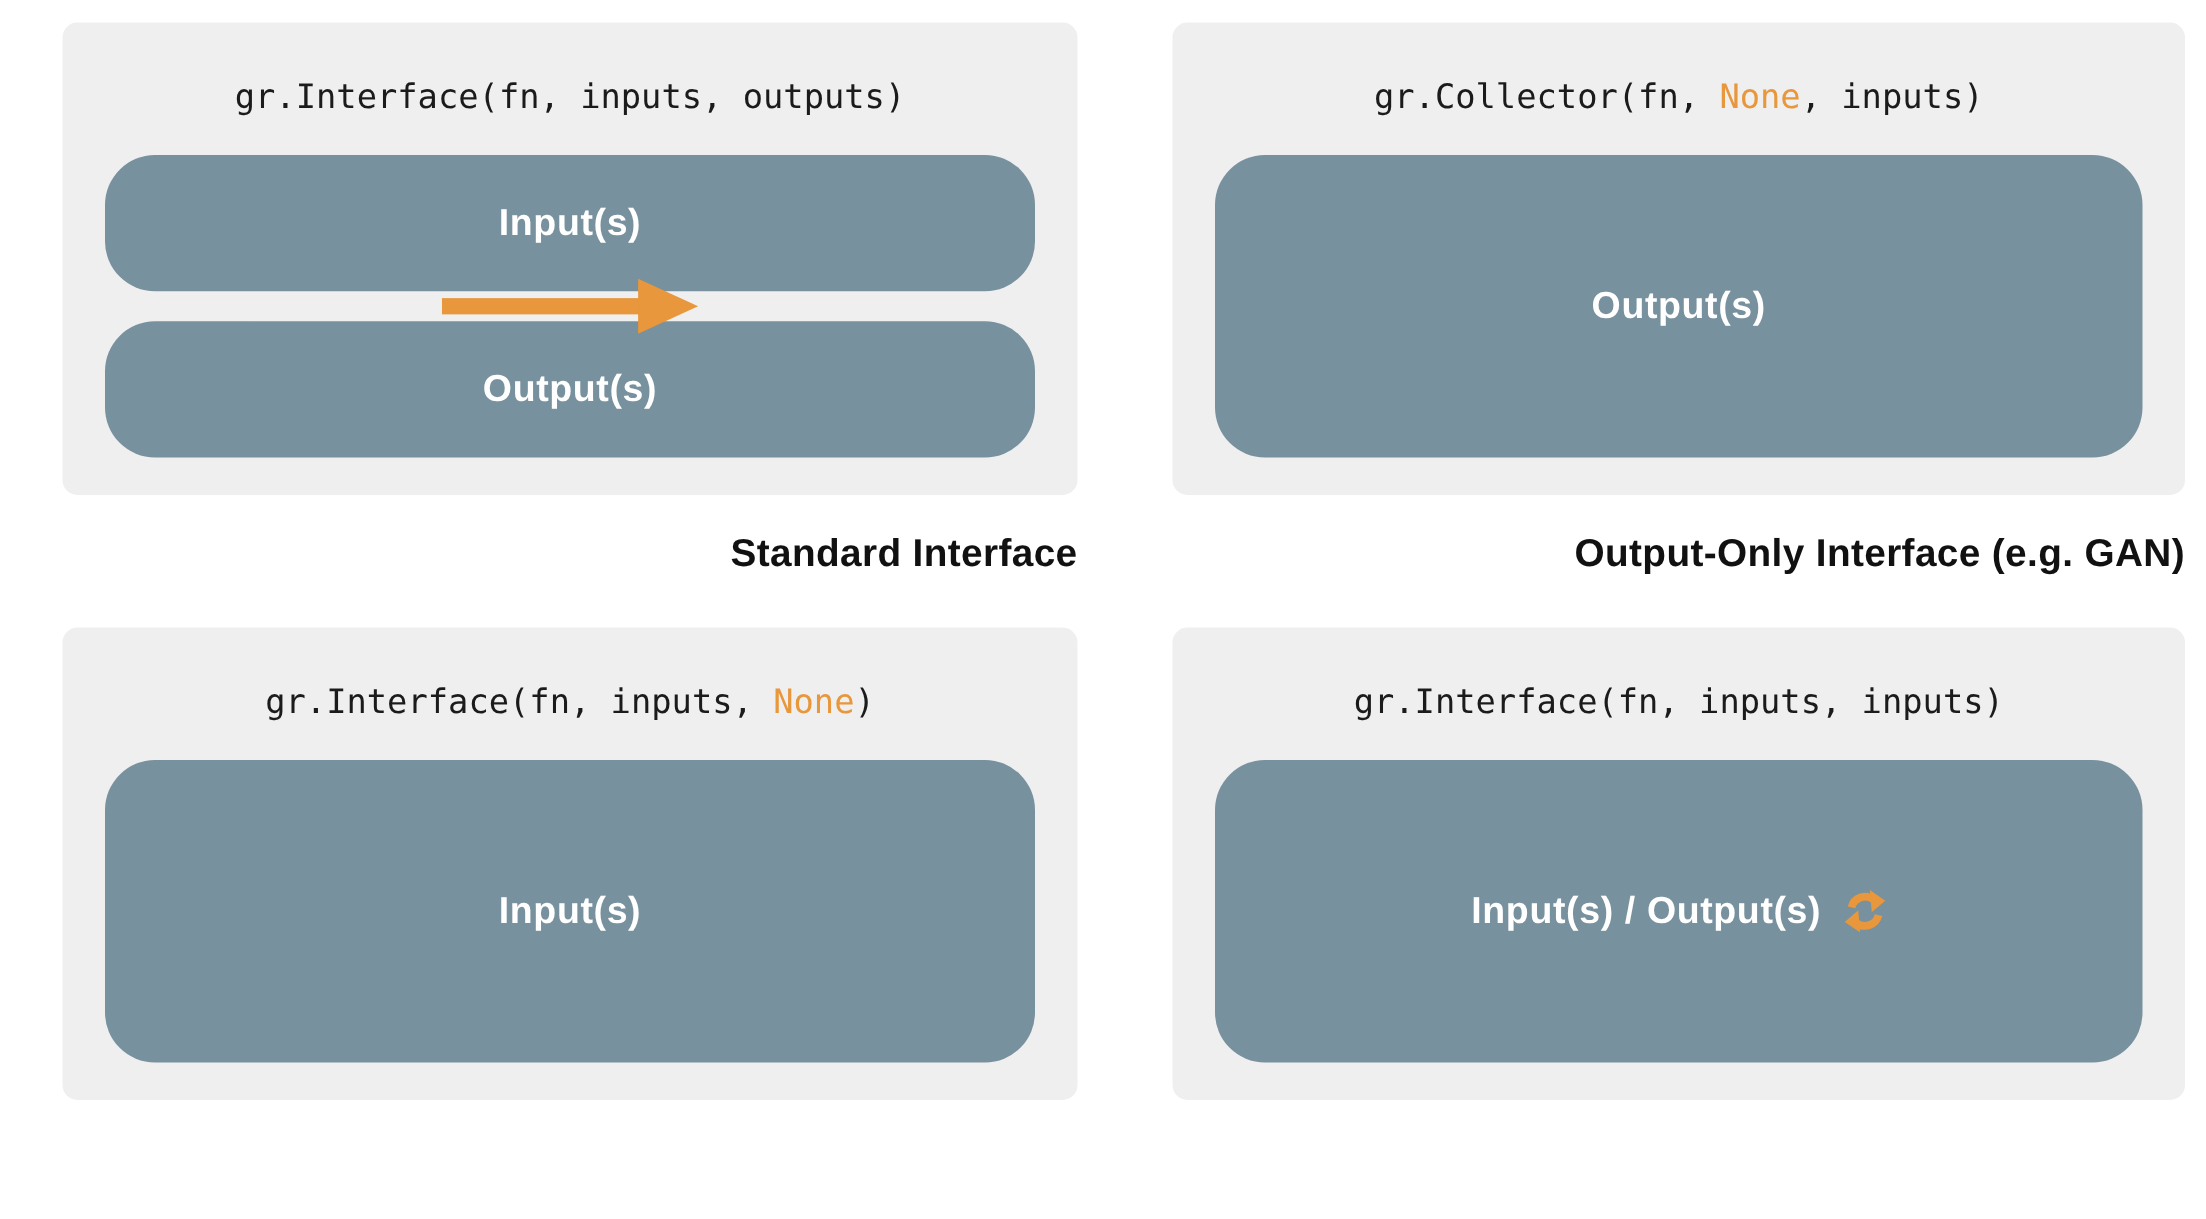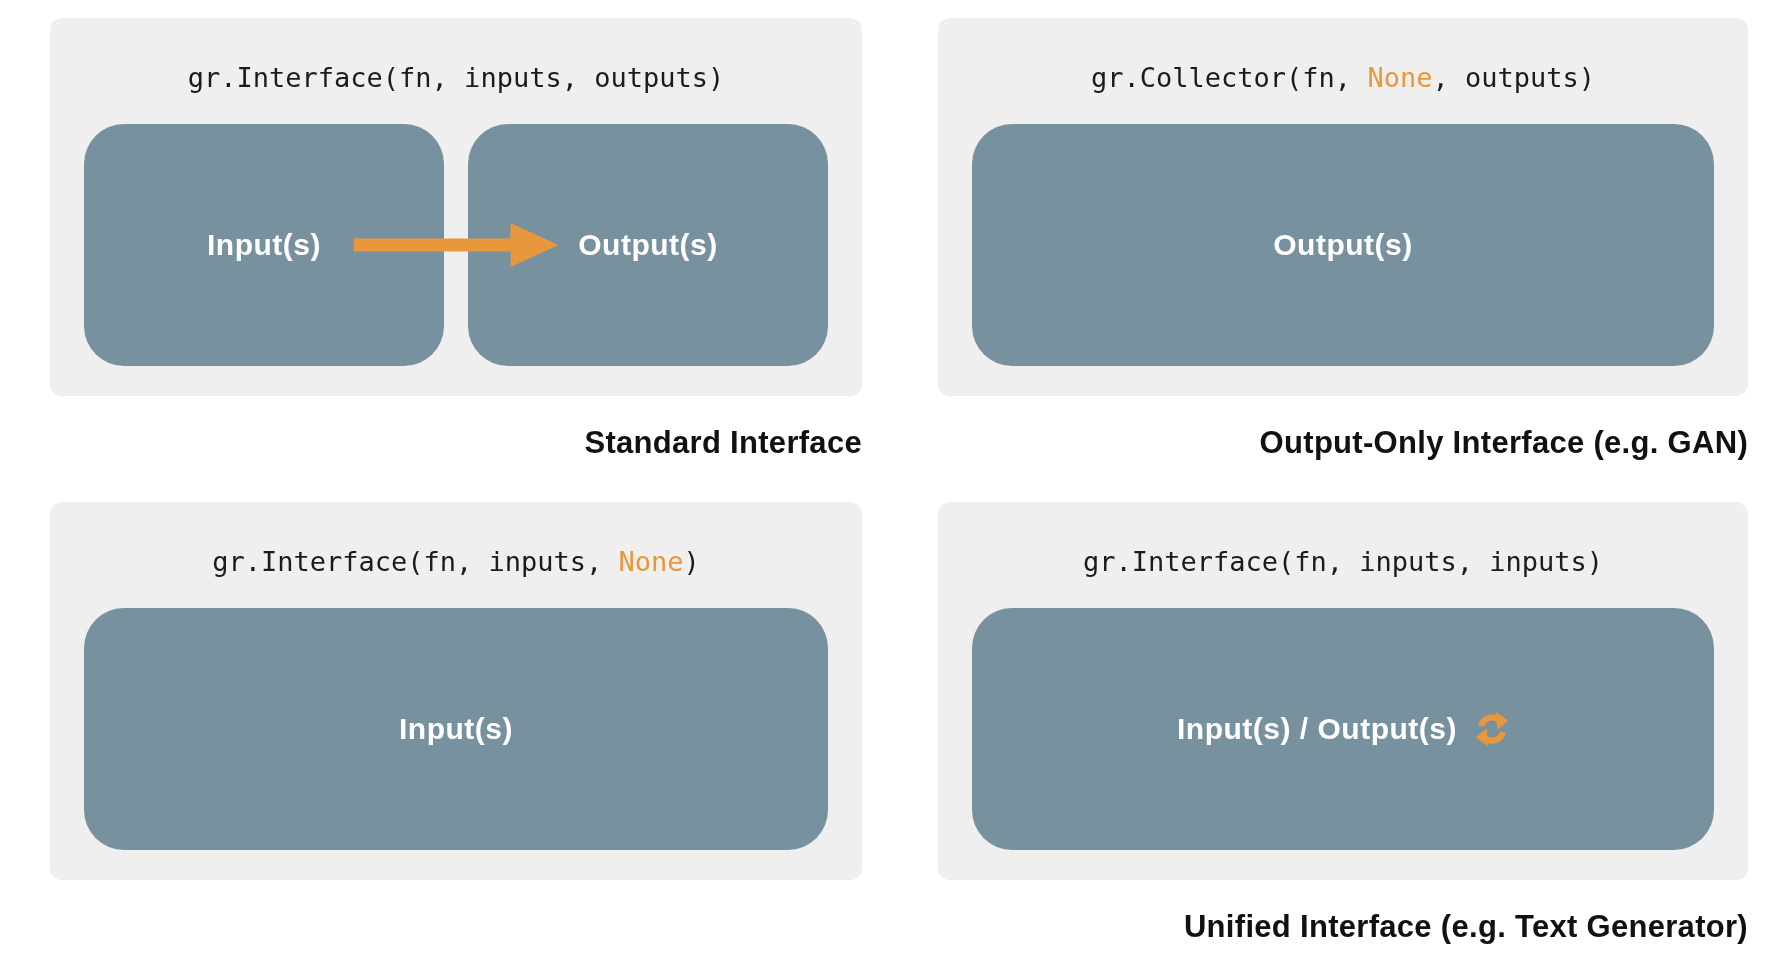--- a/index.html
+++ b/index.html
@@ -33,20 +33,21 @@
     color: #1b1b1b;
     margin: 10px 0 26px 0;
     white-space: pre;
   }
   .code .hl { color: #e8973c; margin-top: 21px; }
   .box-row {
     position: relative;
     display: flex;
     gap: 24px;
     height: 242px;
+    flex-direction: column;
   }
   .box {
     flex: 1;
     background: #78919e;
     border-radius: 40px;
     display: flex;
     align-items: center;
     justify-content: center;
     gap: 14px;
     color: #ffffff;
@@ -92,21 +93,21 @@
             <polygon points="157,0 205,22 157,44" fill="#e8973c"></polygon>
           </svg>
         </div>
       </div>
     </div>
     <div class="caption">Standard Interface</div>
   </div>
 
   <div class="cell">
     <div class="panel">
-      <div class="code"><span>gr.Collector(fn, </span><span class="hl">None</span><span>, outputs)</span></div>
+      <div class="code"><span>gr.Collector(fn, </span><span class="hl">None</span><span>, inputs)</span></div>
       <div class="box-row">
         <div class="box">
           <span>Output(s)</span>
         </div>
       </div>
     </div>
     <div class="caption">Output-Only Interface (e.g. GAN)</div>
   </div>
 
   <div class="cell">
@@ -134,16 +135,15 @@
               </g>
               <g transform="rotate(180 22 22)">
                 <path d="M 8 18 A 14.5 14.5 0 0 1 31 10" fill="none" stroke="#e8973c" stroke-width="8"></path>
                 <polygon points="27,0 43,11 29,23" fill="#e8973c"></polygon>
               </g>
             </svg>
           </span>
         </div>
       </div>
     </div>
-    <div class="caption">Unified Interface (e.g. Text Generator)</div>
   </div>
 
 </div>
 
 </body></html>

